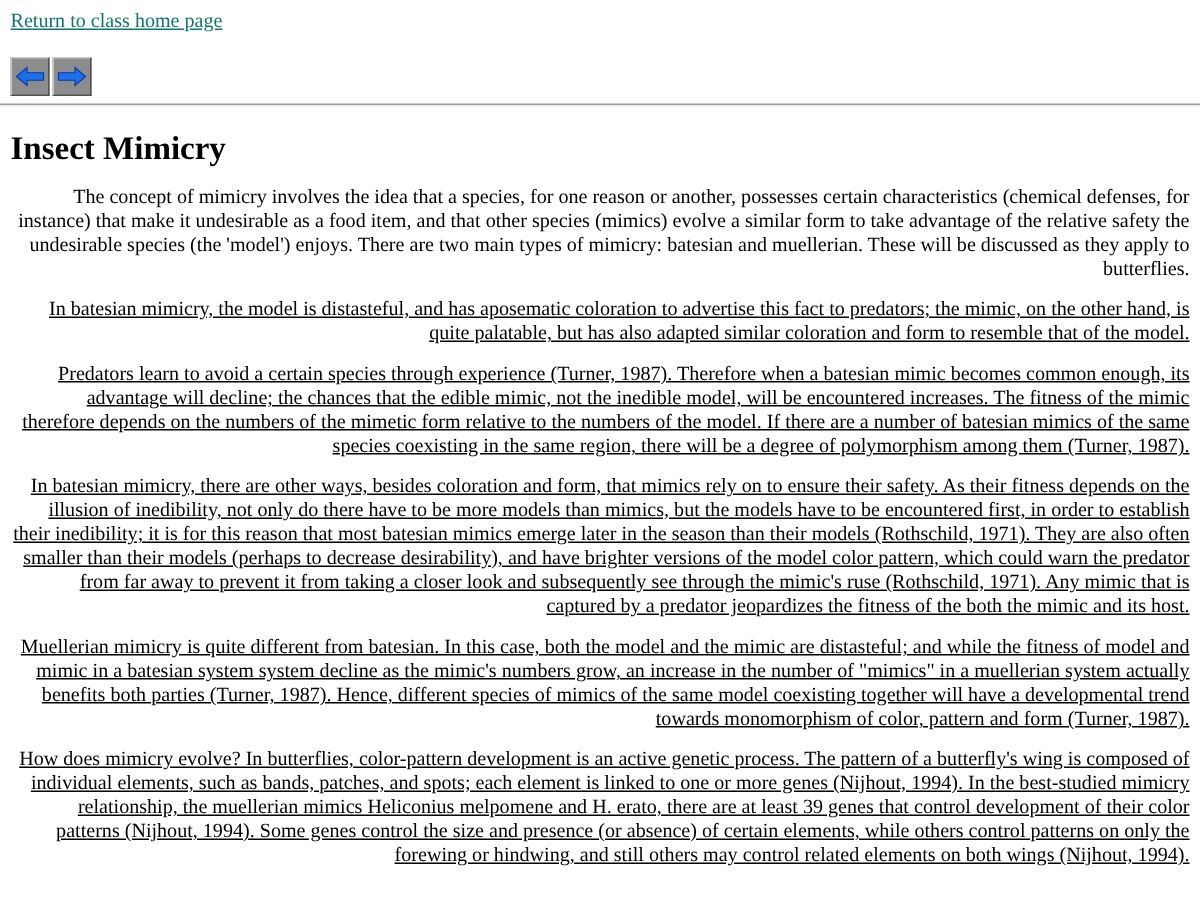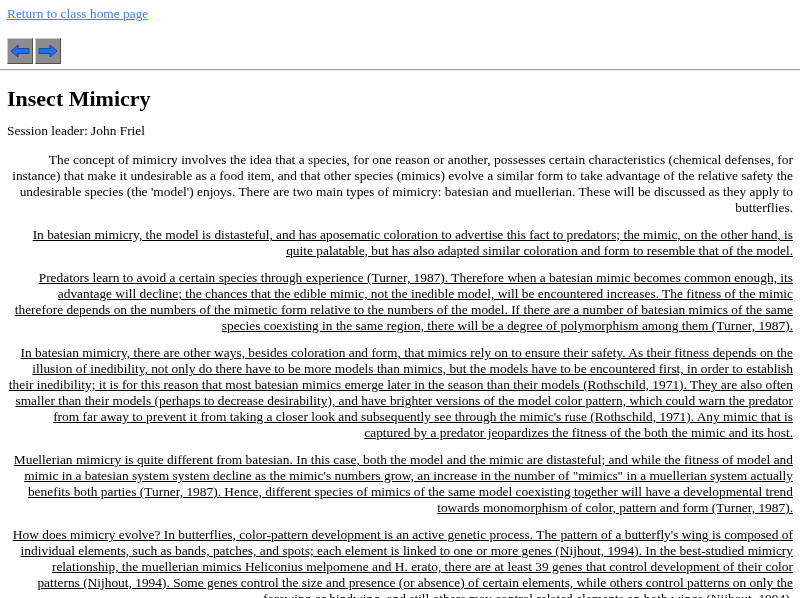--- a/index.html
+++ b/index.html
@@ -7,21 +7,21 @@
     width: 800px;
     height: 598px;
     overflow: hidden;
     font-family: "Liberation Serif", serif;
     font-size: 13.4px;
     color: #000;
     line-height: 16px;
   }
   .page { padding: 5px 7px 0 7px; }
   a.home-link {
-    color: #3b82f6;
+    color: #0f766e;
     text-decoration: underline;
     display: inline-block;
     margin-top: 1px;
   }
   .nav { margin-top: 16px; height: 26px; display: flex; gap: 2px; }
   .nav-btn {
     width: 24px; height: 24px;
     background: #8c8c8c;
     border-top: 1px solid #c8c8c8;
     border-left: 1px solid #c8c8c8;
@@ -65,21 +65,20 @@
       <svg width="20" height="14" viewBox="0 0 20 14">
         <polygon points="19,7 12,1 12,4.5 1,4.5 1,9.5 12,9.5 12,13" fill="#1e6ef0" stroke="#0a3aa0" stroke-width="0.8"></polygon>
       </svg>
     </div>
   </div>
 
   <hr class="divider">
 
   <h1>Insect Mimicry</h1>
 
-  <p class="leader">Session leader: John Friel</p>
 
   <p class="para">The concept of mimicry involves the idea that a species, for one reason or another, possesses certain characteristics (chemical defenses, for instance) that make it undesirable as a food item, and that other species (mimics) evolve a similar form to take advantage of the relative safety the undesirable species (the 'model') enjoys. There are two main types of mimicry: batesian and muellerian. These will be discussed as they apply to butterflies.</p>
   <p class="para">In batesian mimicry, the model is distasteful, and has aposematic coloration to advertise this fact to predators; the mimic, on the other hand, is quite palatable, but has also adapted similar coloration and form to resemble that of the model.</p>
   <p class="para">Predators learn to avoid a certain species through experience (Turner, 1987). Therefore when a batesian mimic becomes common enough, its advantage will decline; the chances that the edible mimic, not the inedible model, will be encountered increases. The fitness of the mimic therefore depends on the numbers of the mimetic form relative to the numbers of the model. If there are a number of batesian mimics of the same species coexisting in the same region, there will be a degree of polymorphism among them (Turner, 1987).</p>
   <p class="para">In batesian mimicry, there are other ways, besides coloration and form, that mimics rely on to ensure their safety. As their fitness depends on the illusion of inedibility, not only do there have to be more models than mimics, but the models have to be encountered first, in order to establish their inedibility; it is for this reason that most batesian mimics emerge later in the season than their models (Rothschild, 1971). They are also often smaller than their models (perhaps to decrease desirability), and have brighter versions of the model color pattern, which could warn the predator from far away to prevent it from taking a closer look and subsequently see through the mimic's ruse (Rothschild, 1971). Any mimic that is captured by a predator jeopardizes the fitness of the both the mimic and its host.</p>
   <p class="para">Muellerian mimicry is quite different from batesian. In this case, both the model and the mimic are distasteful; and while the fitness of model and mimic in a batesian system system decline as the mimic's numbers grow, an increase in the number of "mimics" in a muellerian system actually benefits both parties (Turner, 1987). Hence, different species of mimics of the same model coexisting together will have a developmental trend towards monomorphism of color, pattern and form (Turner, 1987).</p>
   <p class="para">How does mimicry evolve? In butterflies, color-pattern development is an active genetic process. The pattern of a butterfly's wing is composed of individual elements, such as bands, patches, and spots; each element is linked to one or more genes (Nijhout, 1994). In the best-studied mimicry relationship, the muellerian mimics Heliconius melpomene and H. erato, there are at least 39 genes that control development of their color patterns (Nijhout, 1994). Some genes control the size and presence (or absence) of certain elements, while others control patterns on only the forewing or hindwing, and still others may control related elements on both wings (Nijhout, 1994).</p>
 </div>
 
 </body></html>

